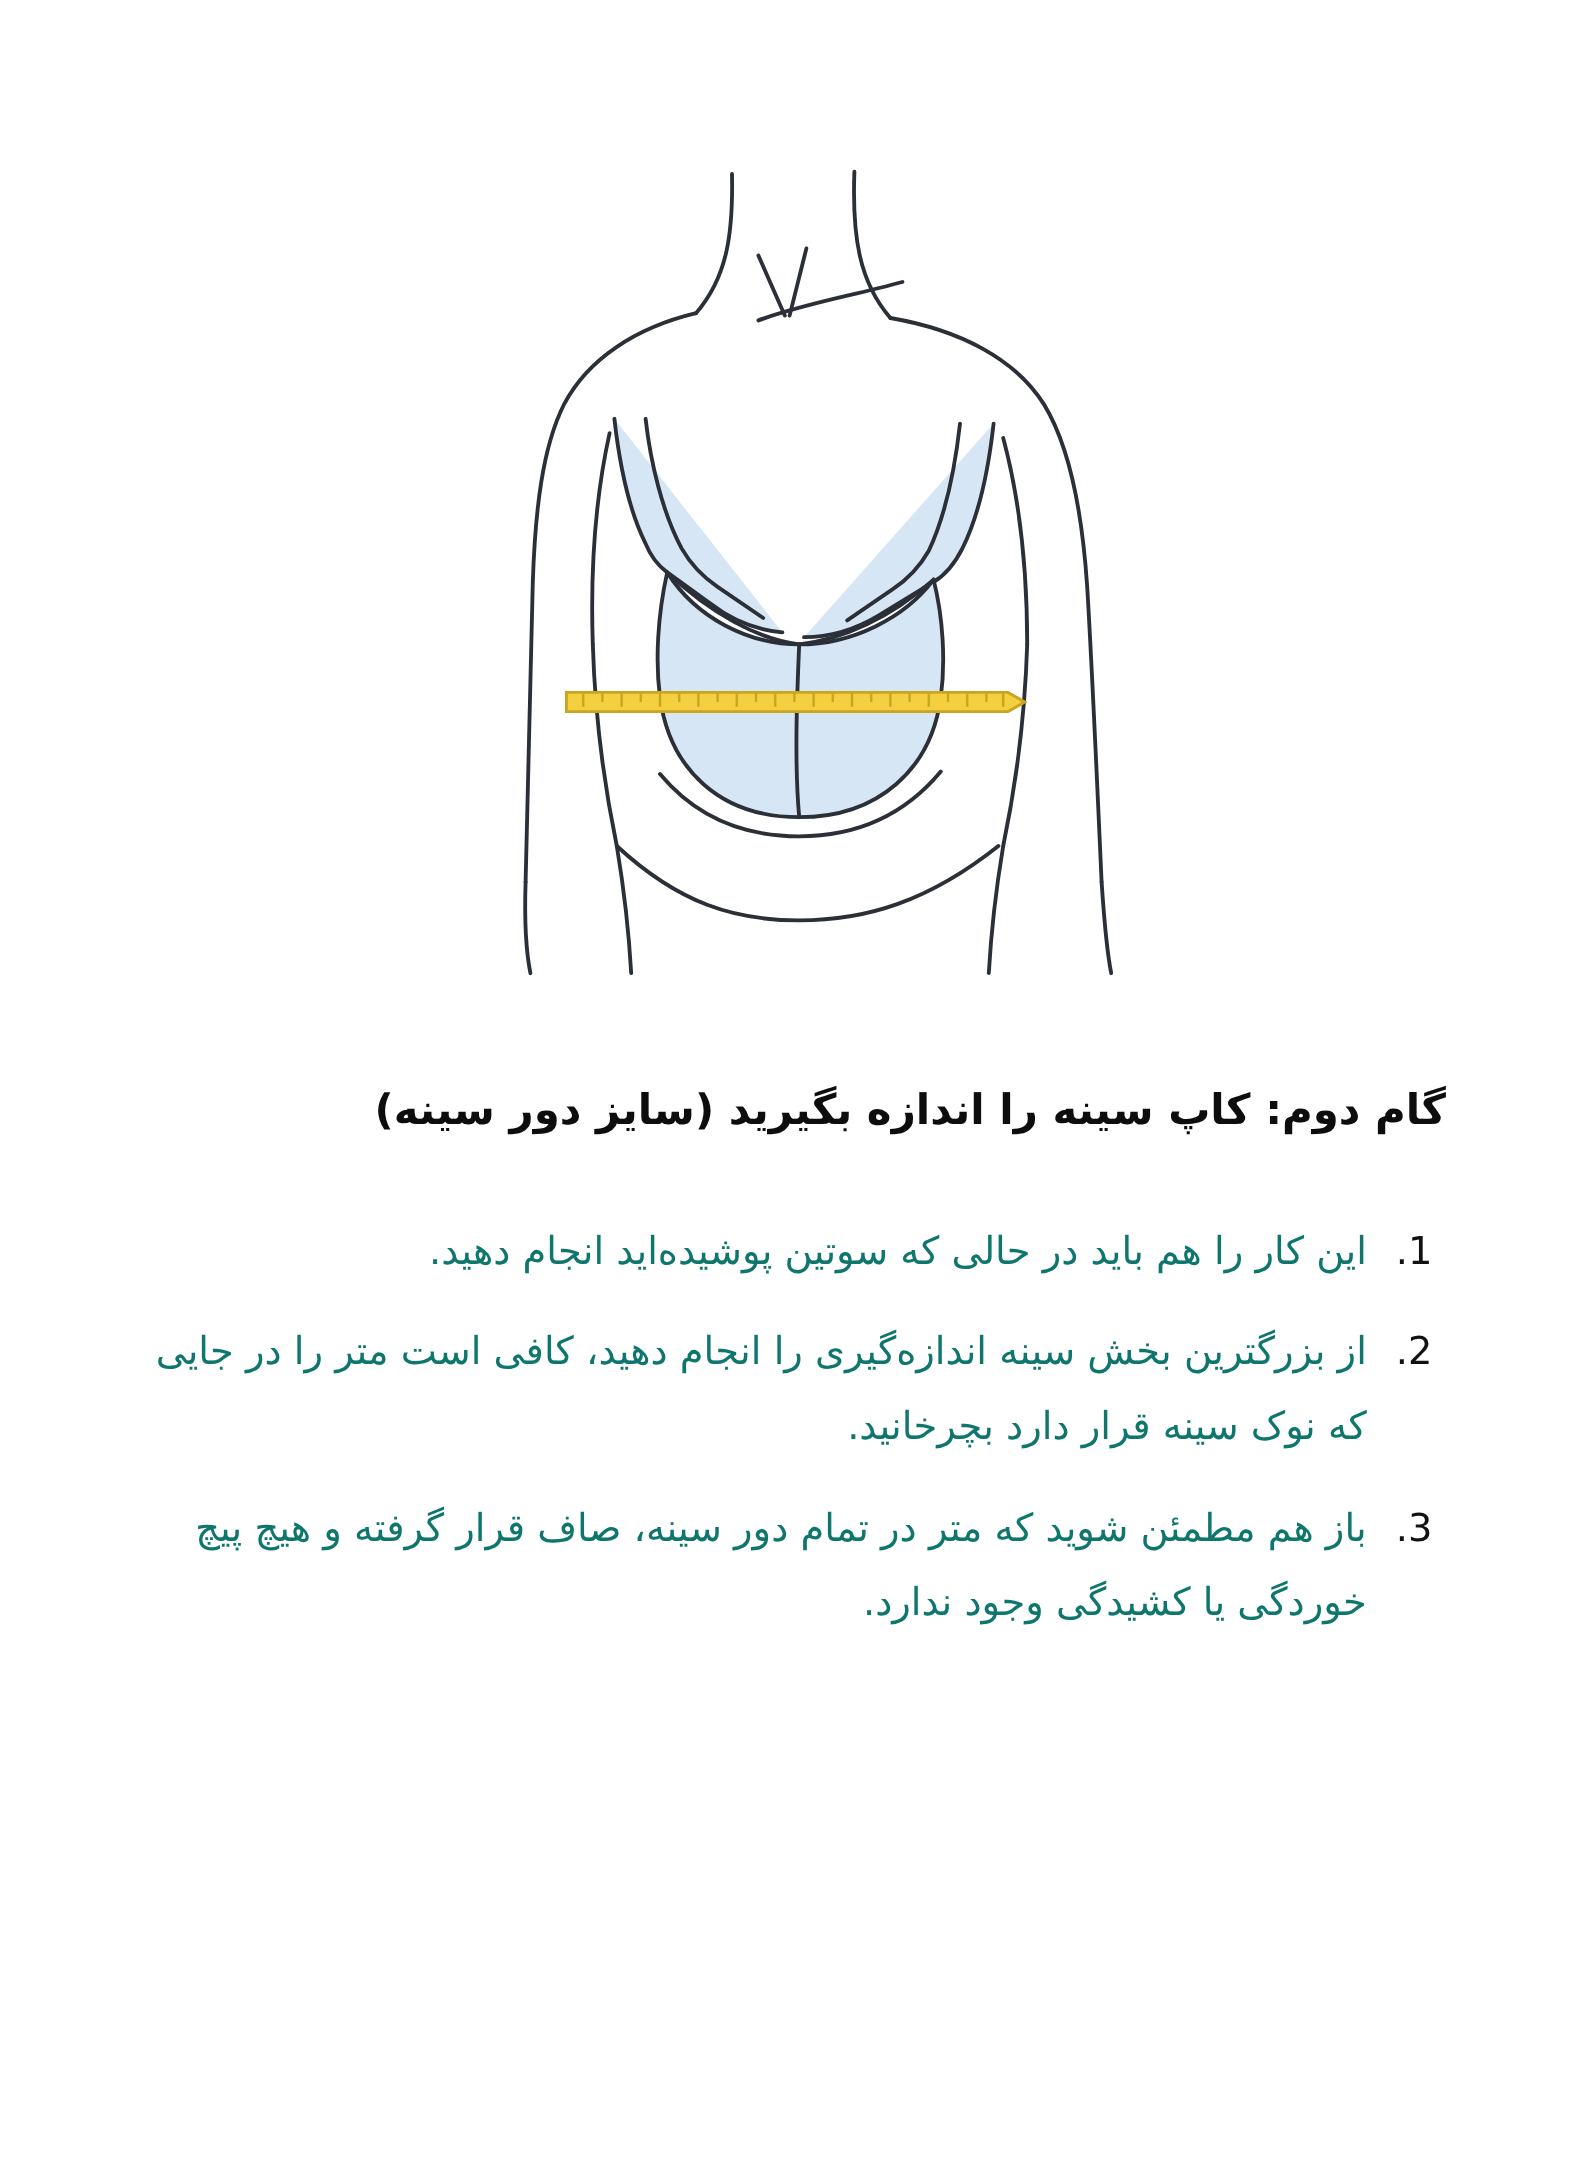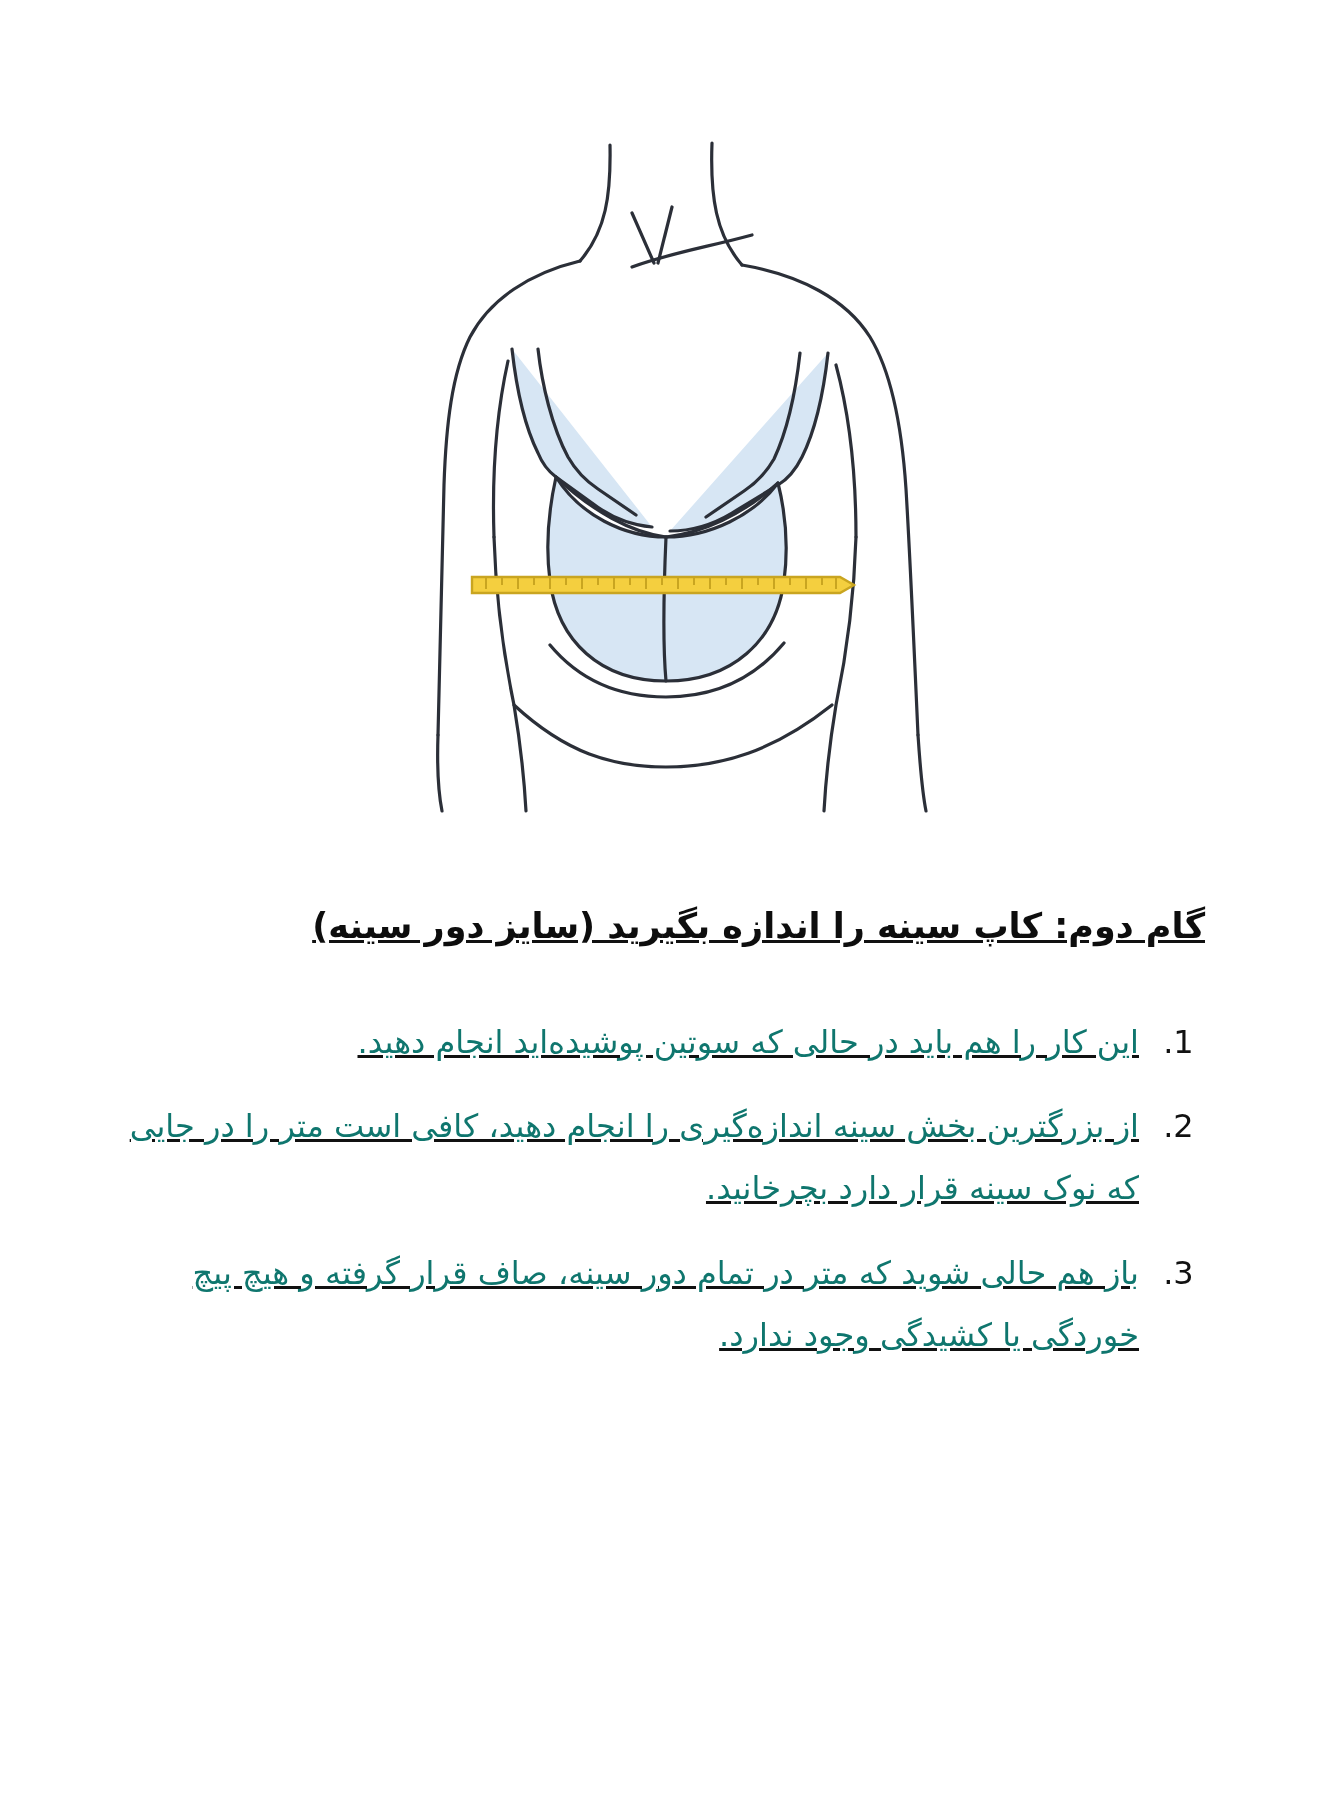--- a/index.html
+++ b/index.html
@@ -15,21 +15,20 @@
     position: relative;
     overflow: hidden;
   }
   .page {
     width: 1320px;
     height: 1805px;
     box-sizing: border-box;
     display: flex;
     flex-direction: column;
     align-items: flex-end;
-    text-decoration: underline;
   }
   .figure-wrap {
     width: 1320px;
     height: 900px;
     display: flex;
     align-items: center;
     justify-content: center;
     padding-top: 30px;
     box-sizing: border-box;
   }
@@ -161,17 +160,17 @@
         </g>
       </g>
     </svg>
   </div>
 
   <div class="text-block">
     <h2 class="heading">گام دوم: کاپ سینه را اندازه بگیرید (سایز دور سینه)</h2>
     <ol class="steps">
       <li>این کار را هم باید در حالی که سوتین پوشیده‌اید انجام دهید.</li>
       <li>از بزرگترین بخش سینه اندازه‌گیری را انجام دهید، کافی است متر را در جایی که نوک سینه قرار دارد بچرخانید.</li>
-      <li>باز هم حالی شوید که متر در تمام دور سینه، صاف قرار گرفته و هیچ پیچ خوردگی یا کشیدگی وجود ندارد.</li>
+      <li>باز هم مطمئن شوید که متر در تمام دور سینه، صاف قرار گرفته و هیچ پیچ خوردگی یا کشیدگی وجود ندارد.</li>
     </ol>
   </div>
 
 </div>
 
 </body></html>

